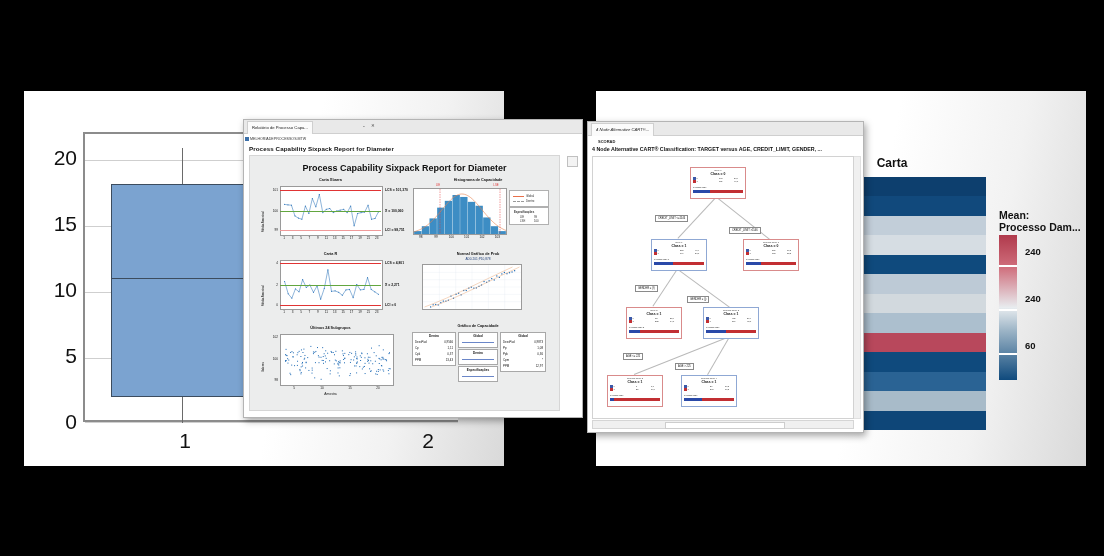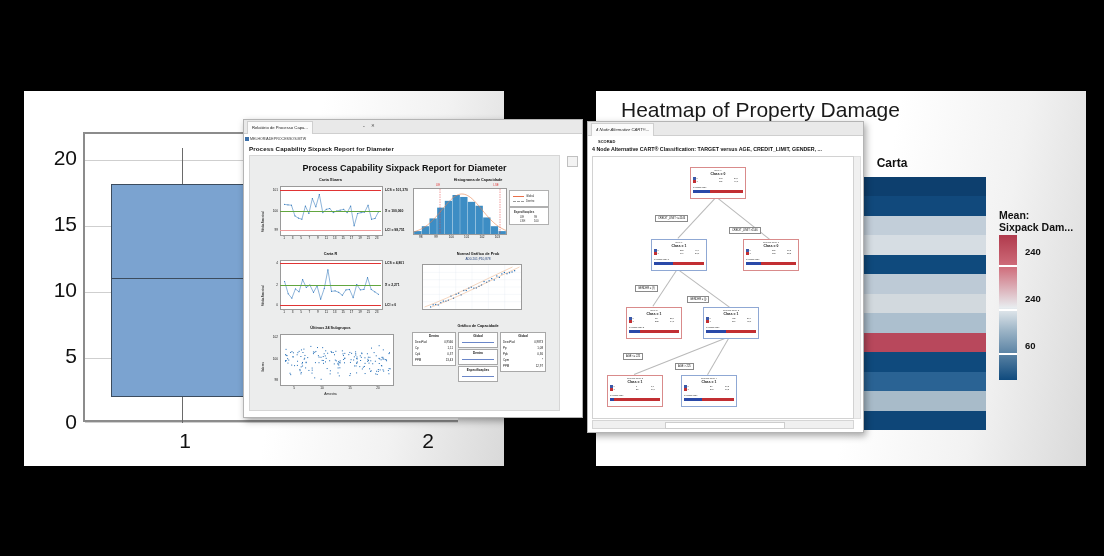--- a/index.html
+++ b/index.html
@@ -120,21 +120,20 @@
       <div class="bp-whisk" style="left:97px;top:263px;height:26px;"></div>
       <div class="bp-box" style="left:26px;top:50px;width:143px;height:213px;"></div>
       <div class="bp-median" style="left:26px;width:143px;top:144px;"></div>
     </div>
 
     <div class="bp-xlabel" style="left:161px;top:338px;">1</div>
     <div class="bp-xlabel" style="left:404px;top:338px;">2</div>
   </div>
 
   <div class="card grad" id="heatmap-card">
-    <div class="hm-title">Heatmap of Property Damage</div>
 
     <div class="hm-col-label" style="left:296px;top:65px;">Carta</div>
 
     <div class="hm-grid" id="hm-grid" style="left:225px;top:86px;width:165px;height:253px;">
         <div class="hm-cell" style="background: rgb(13, 63, 110);"></div>
         <div class="hm-cell" style="background: rgb(17, 73, 124);"></div>
         <div class="hm-cell" style="background: rgb(194, 206, 217);"></div>
         <div class="hm-cell" style="background: rgb(214, 221, 227);"></div>
         <div class="hm-cell" style="background: rgb(15, 74, 125);"></div>
         <div class="hm-cell" style="background: rgb(189, 202, 214);"></div>
@@ -142,21 +141,21 @@
         <div class="hm-cell" style="background: rgb(172, 191, 206);"></div>
         <div class="hm-cell" style="background: rgb(184, 72, 92);"></div>
         <div class="hm-cell" style="background: rgb(15, 74, 125);"></div>
         <div class="hm-cell" style="background: rgb(42, 99, 148);"></div>
         <div class="hm-cell" style="background: rgb(168, 187, 201);"></div>
         <div class="hm-cell" style="background: rgb(14, 70, 120);"></div>
       </div>
 
     <div class="hm-legend" style="left:403px;top:118px;width:90px;height:190px;">
       <div class="hm-legend-title">Mean:</div>
-      <div class="hm-legend-title">Sixpack Dam...</div>
+      <div class="hm-legend-title">Processo Dam...</div>
       <div id="hm-bar" class="hm-bar" style="left: 0px; top: 26px; height: 145px; background: linear-gradient(rgb(176, 58, 76) 0%, rgb(207, 109, 123) 22%, rgb(232, 236, 239) 50%, rgb(156, 180, 198) 66%, rgb(15, 74, 125) 100%);"></div>
       <div class="hm-tickmark" style="left:0;top:56px;"></div>
       <div class="hm-tickmark" style="left:0;top:100px;"></div>
       <div class="hm-tickmark" style="left:0;top:144px;"></div>
       <div class="hm-tick" style="left:26px;top:42px;">240</div>
       <div class="hm-tick" style="left:26px;top:89px;">240</div>
       <div class="hm-tick" style="left:26px;top:136px;">60</div>
     </div>
   </div>
 

